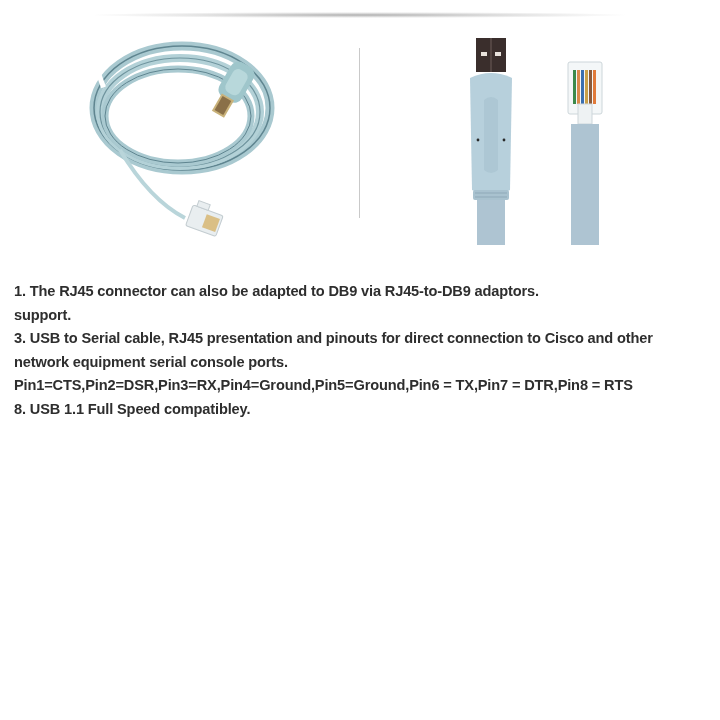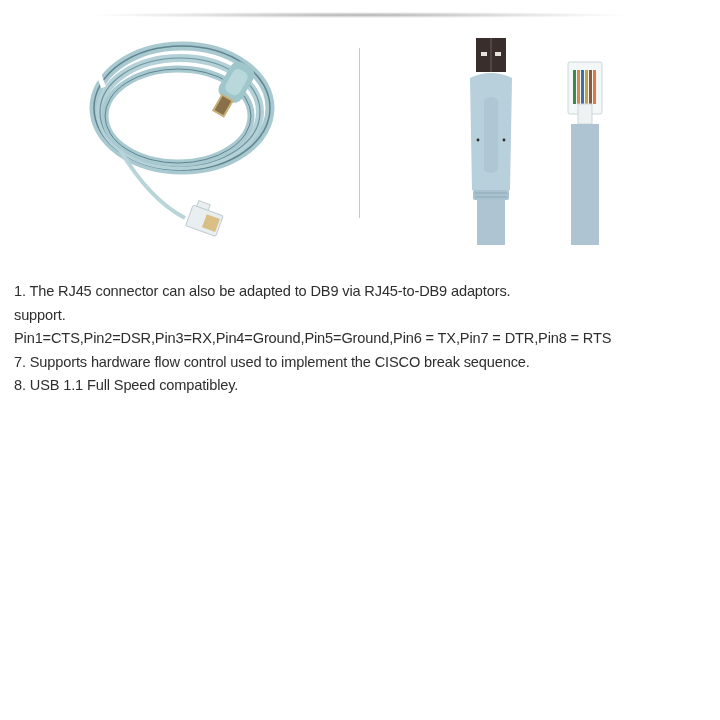--- a/index.html
+++ b/index.html
@@ -45,21 +45,21 @@
       height: 215px;
     }
     .specs {
       position: absolute;
       left: 14px;
       top: 280px;
       width: 700px;
       list-style: none;
       font-size: 14.6px;
       line-height: 23.5px;
-      font-weight: 400;
+      font-weight: 700;
       color: #2e2e2e;
       letter-spacing: -0.15px;
     }
     .specs li { display: block; }
   </style>
 </head>
 <body>
 
 <div class="top-shadow"></div>
 
@@ -126,16 +126,17 @@
       <rect x="138" y="74" width="14" height="20" fill="#eef2f3" stroke="#cdd6da" stroke-width="1"></rect>
     </g>
 
     <rect x="131" y="94" width="28" height="121" fill="#aec4d2"></rect>
   </svg>
 </div>
 
 <ul class="specs">
   <li>1. The RJ45 connector can also be adapted to DB9 via RJ45-to-DB9 adaptors.</li>
   <li>support.</li>
+  <li>3. USB to Serial cable, RJ45 presentation and pinouts for direct connection to Cisco and other</li>
+  <li>network equipment serial console ports.</li>
   <li>Pin1=CTS,Pin2=DSR,Pin3=RX,Pin4=Ground,Pin5=Ground,Pin6 = TX,Pin7 = DTR,Pin8 = RTS</li>
-  <li>7. Supports hardware flow control used to implement the CISCO break sequence.</li>
   <li>8. USB 1.1 Full Speed compatibley.</li>
 </ul>
 
 </body></html>

